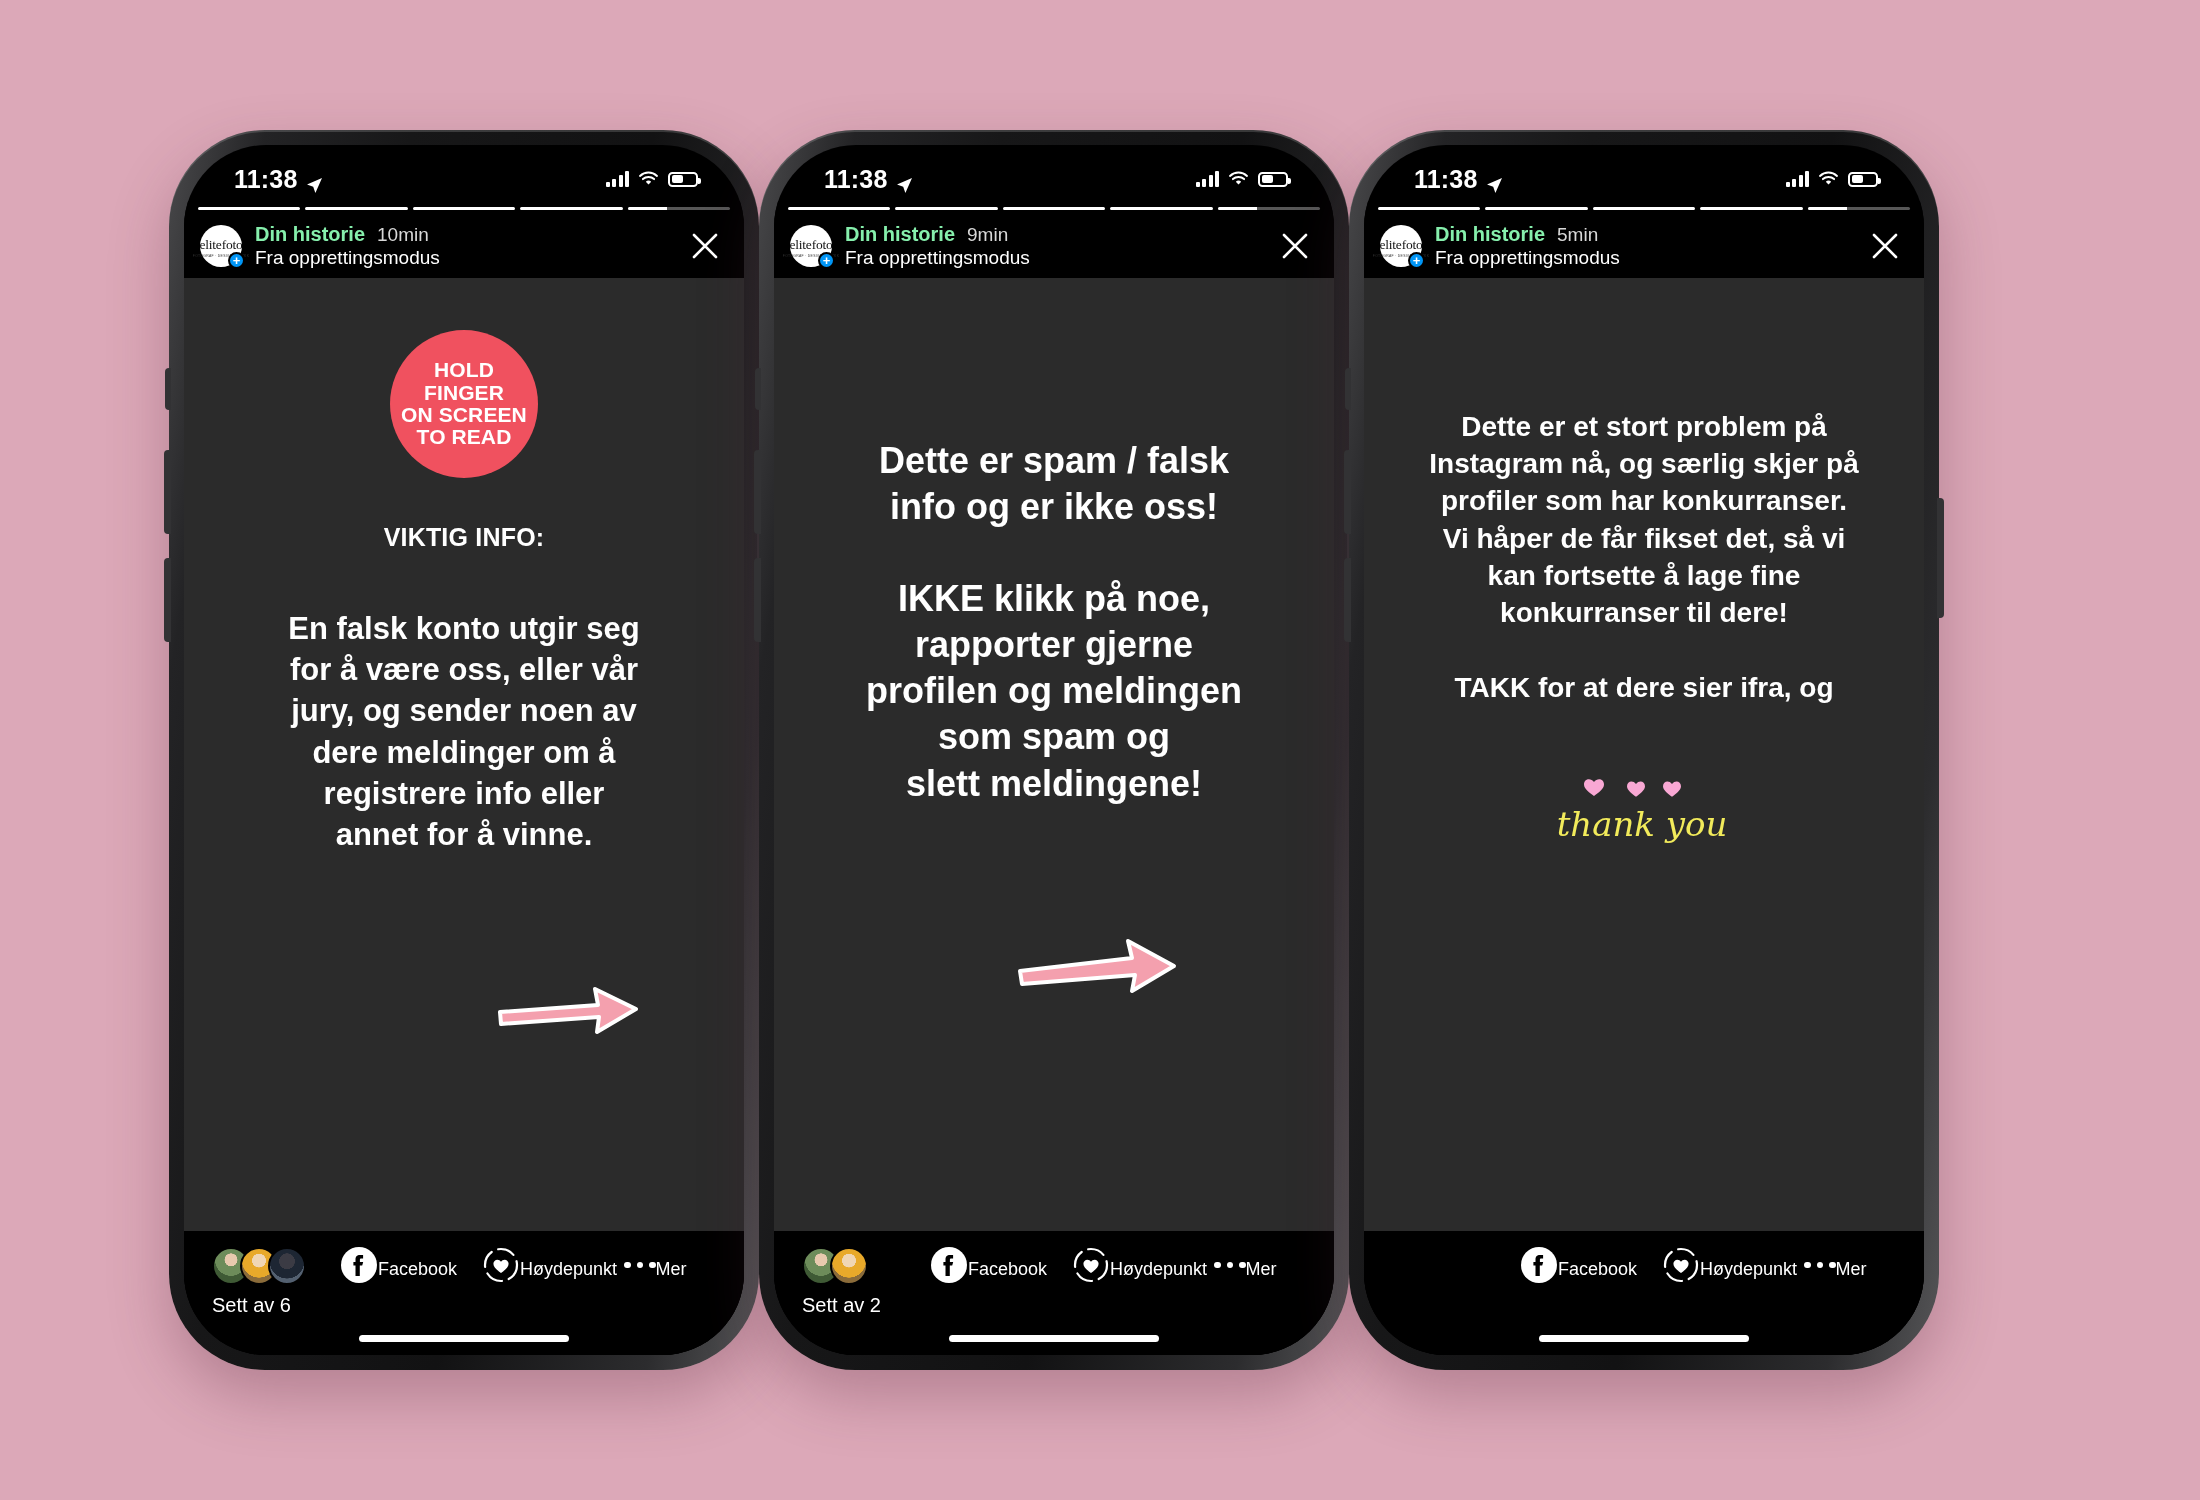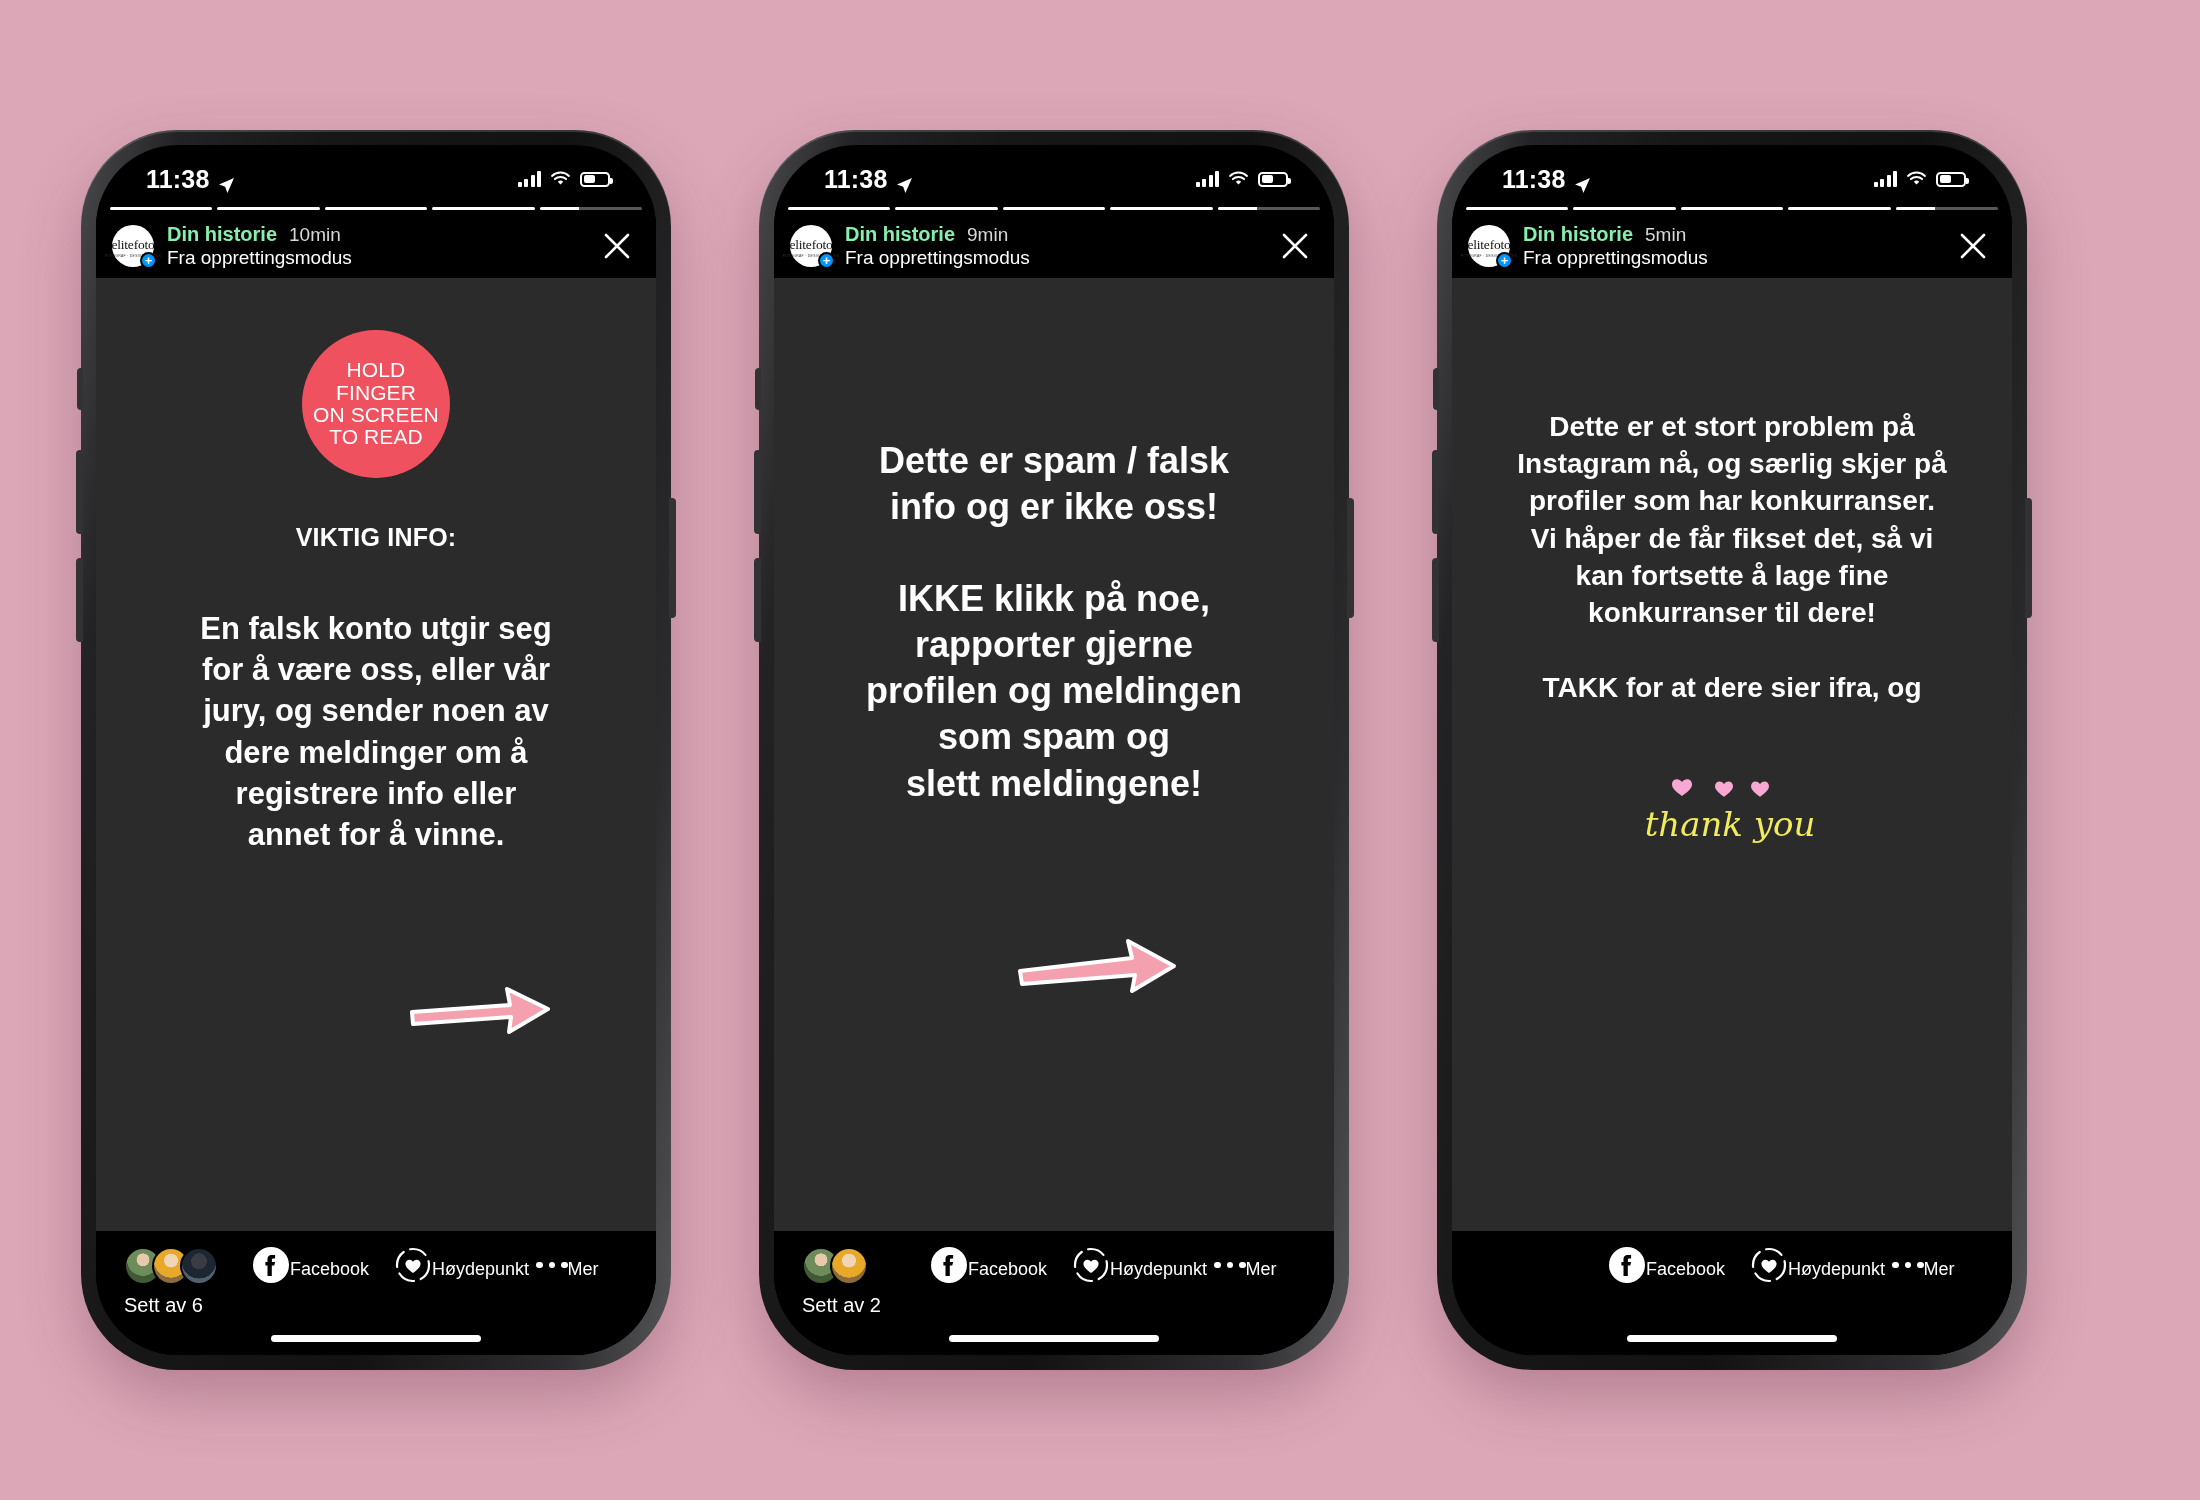--- a/index.html
+++ b/index.html
@@ -8,21 +8,20 @@
     background:#DCA8B8;
     font-family:"Liberation Sans", sans-serif;
     overflow:hidden;
   }
   .stage {
     position:relative;
     width:2108px; height:1500px;
     display:flex;
     align-items:center;
     justify-content:center;
-    gap:88px;
   }
 
   
   .phone {
     position:relative;
     width:590px; height:1240px;
     border-radius:96px;
     background:linear-gradient(100deg,#4a4a4c 0%, #232325 12%, #171718 30%, #121213 60%, #2c2c2e 86%, #565658 100%);
     padding:15px;
     box-shadow:0 26px 60px rgba(90,40,60,0.30), 0 2px 0 rgba(255,255,255,0.16) inset;
@@ -128,21 +127,21 @@
   
   .hold-badge {
     position:absolute; left:50%; transform:translateX(-50%);
     top:52px;
     width:148px; height:148px; border-radius:50%;
     background:#F0515F;
     display:flex; align-items:center; justify-content:center;
     text-align:center;
   }
   .hold-badge span {
-    color:#fff; font-size:21px; font-weight:400; line-height:1.07;
+    color:#fff; font-size:21px; font-weight:700; line-height:1.07;
     letter-spacing:.1px;
   }
 
   .title-line {
     position:absolute; left:0; right:0;
     text-align:center; color:#fff;
     font-size:25px; font-weight:700; letter-spacing:.2px;
   }
   .body-block {
     position:absolute; left:0; right:0;

